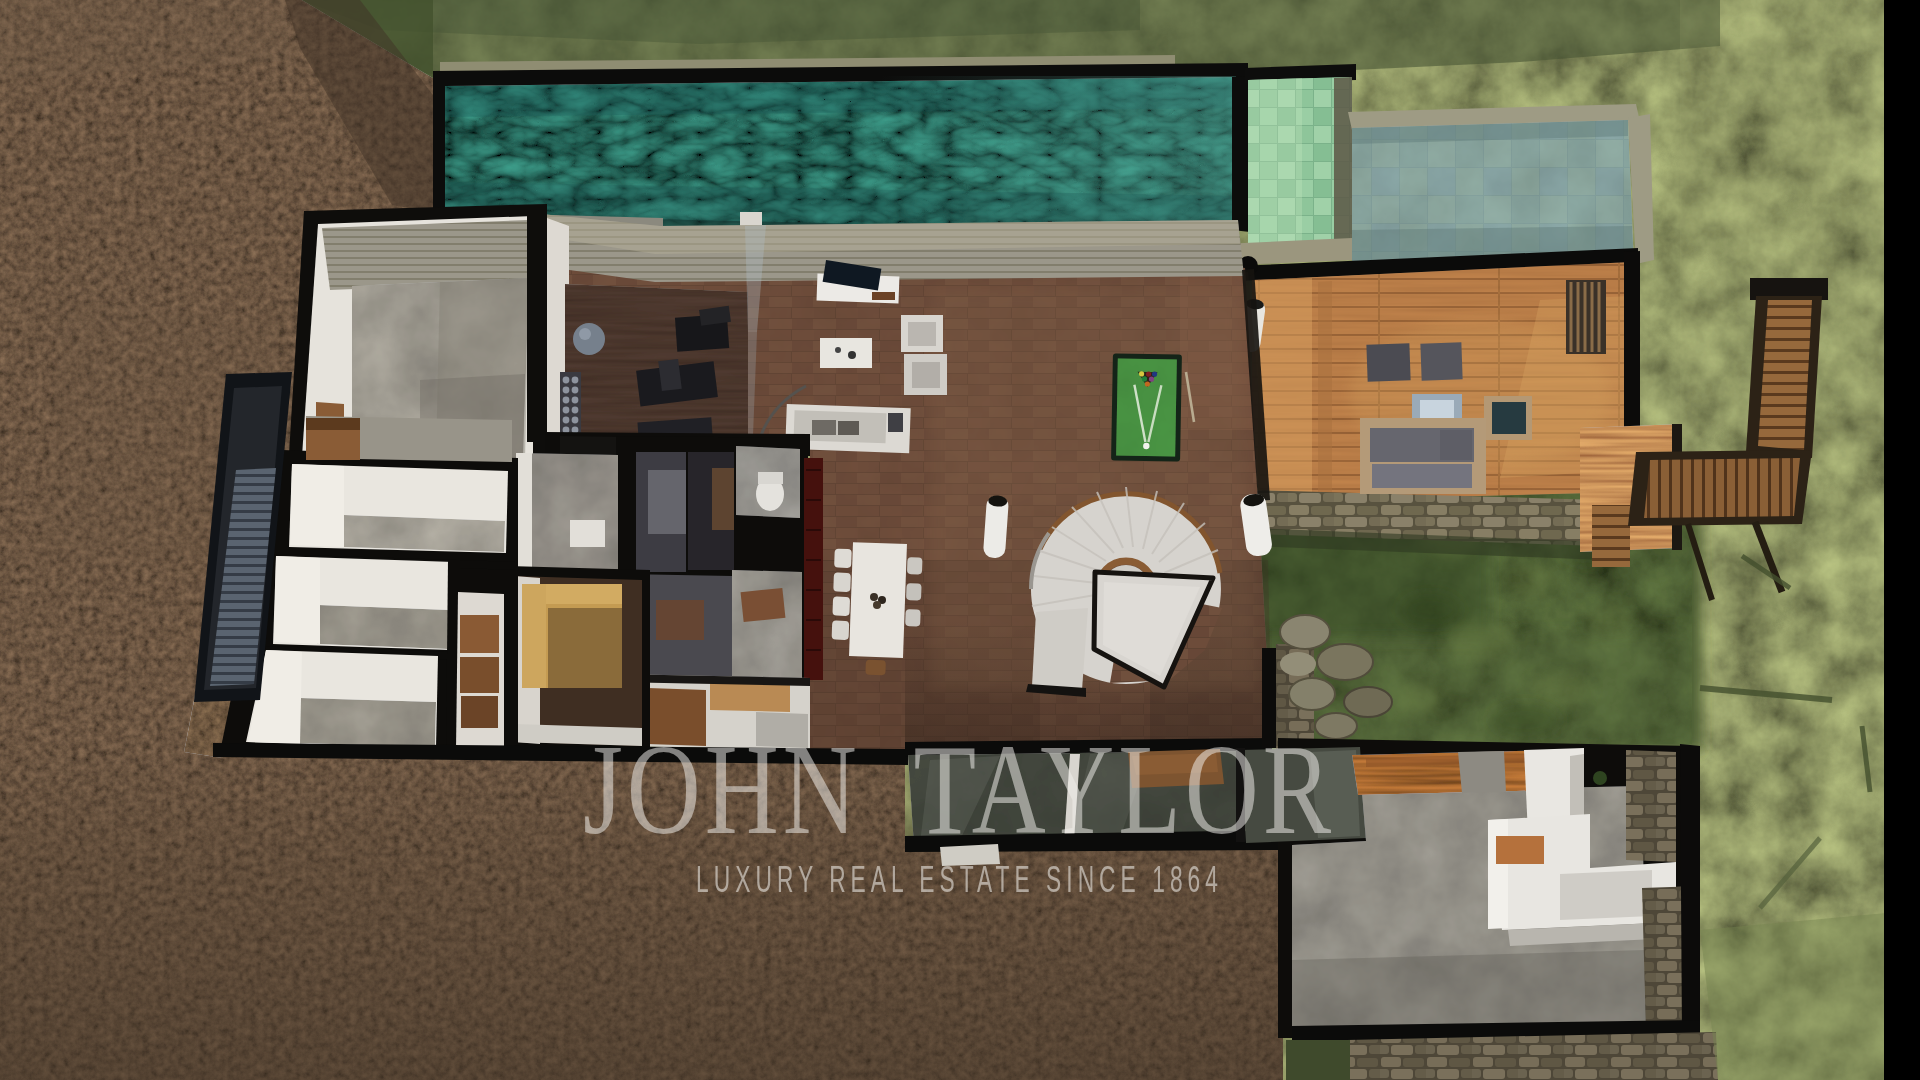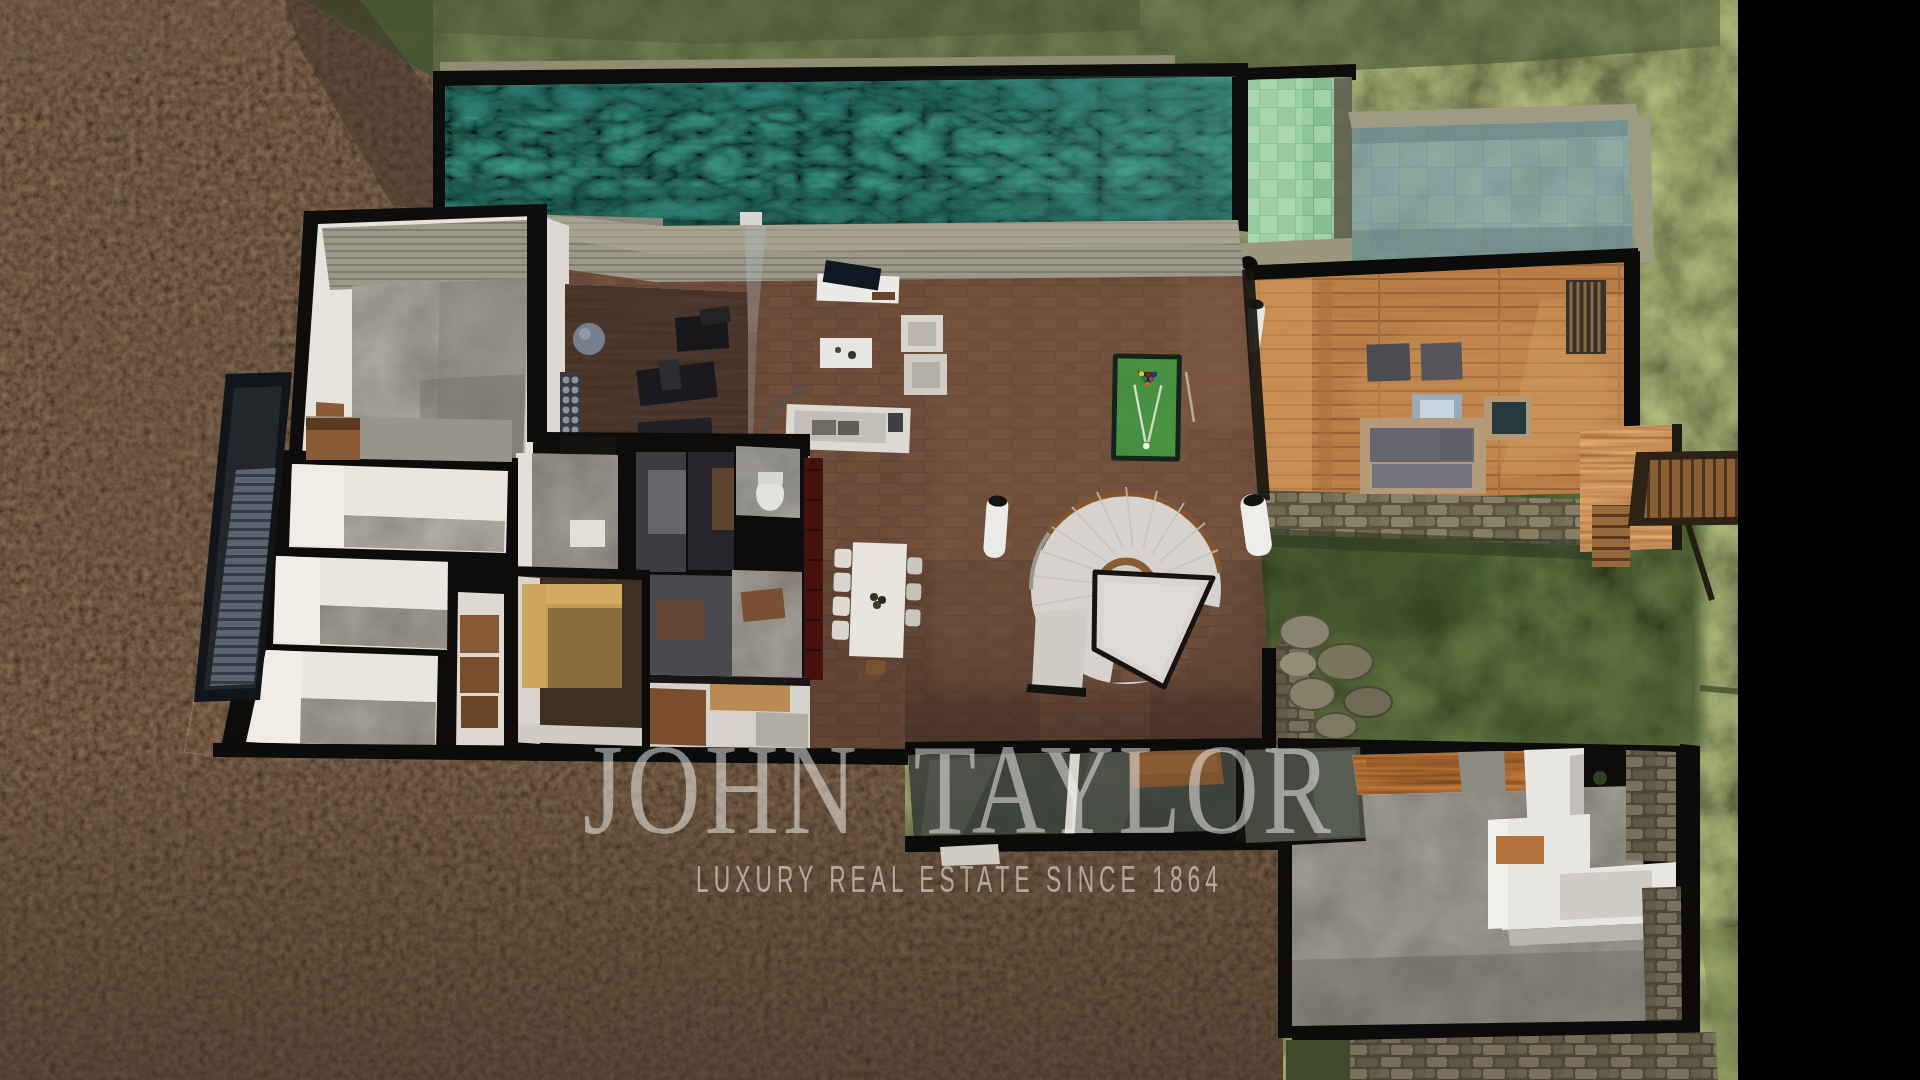--- a/index.html
+++ b/index.html
@@ -1,15 +1,15 @@
 <!DOCTYPE html>
 <html><head><meta charset="utf-8">
 <style>
 html,body{margin:0;padding:0;background:#000}
-#stage{position:relative;width:1738px;height:1080px;overflow:hidden}
+#stage{position:relative;width:1884px;height:1080px;overflow:hidden}
 svg{display:block}
 
 </style></head>
 <body>
 <div id="stage">
 <svg width="1920" height="1080" viewBox="0 0 1920 1080">
 <defs>
 <filter id="fDirt" x="-2%" y="-2%" width="104%" height="104%">
 <feTurbulence type="fractalNoise" baseFrequency="0.14 0.14" numOctaves="4" seed="11"></feTurbulence>
 <feColorMatrix type="saturate" values="0"></feColorMatrix>

